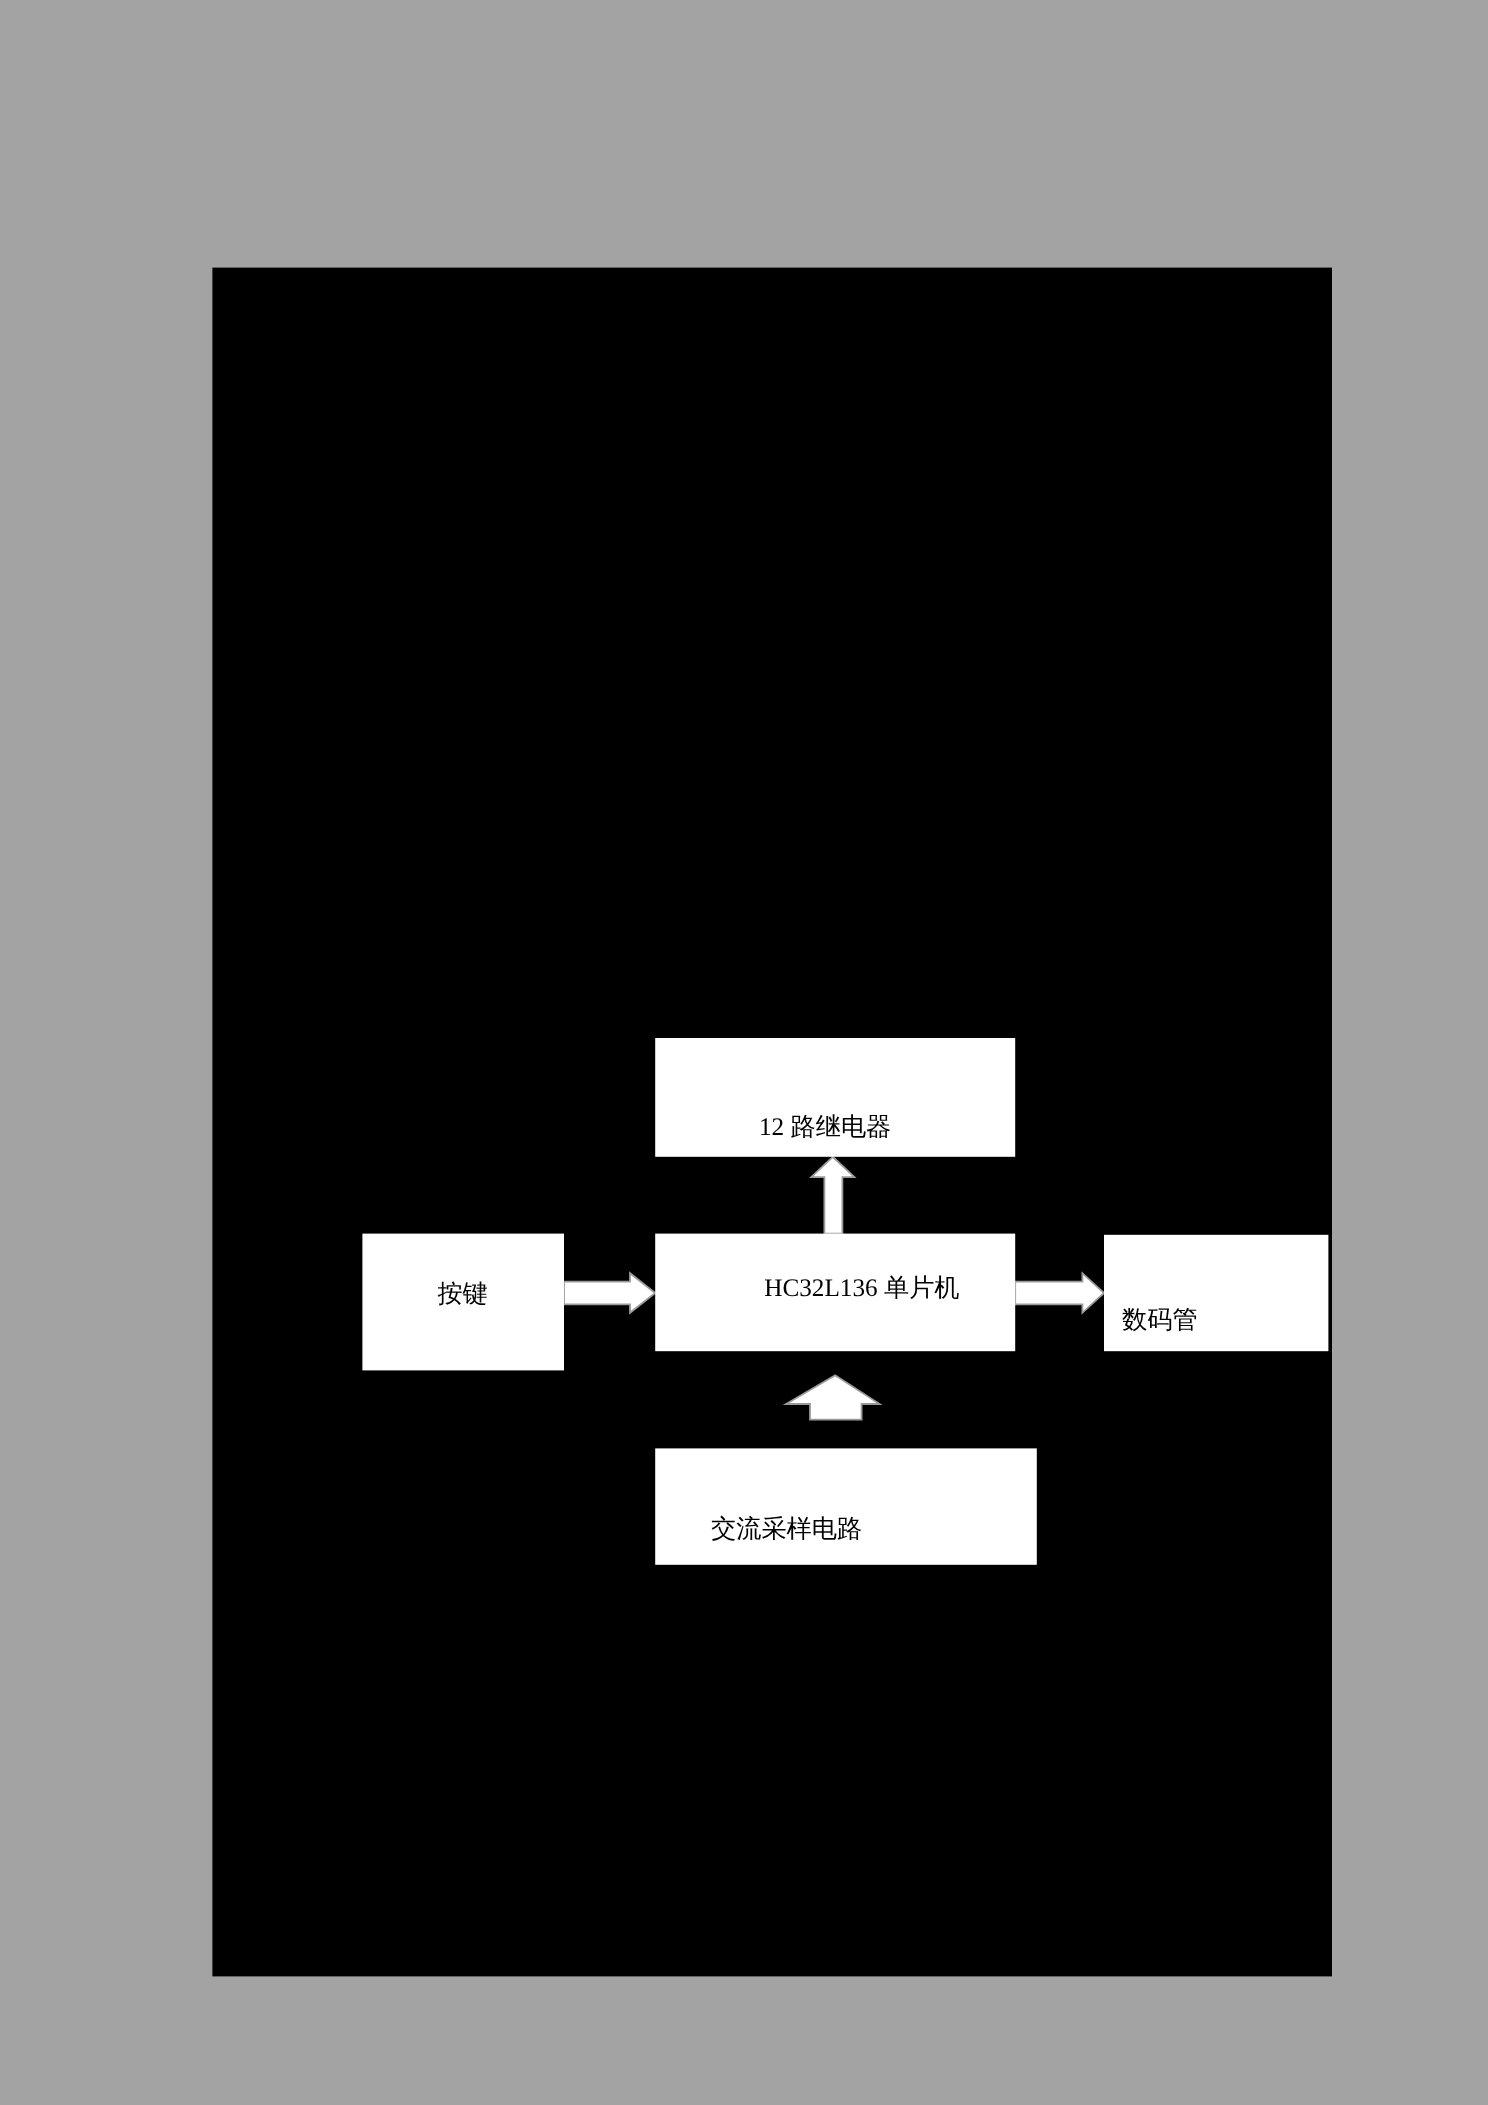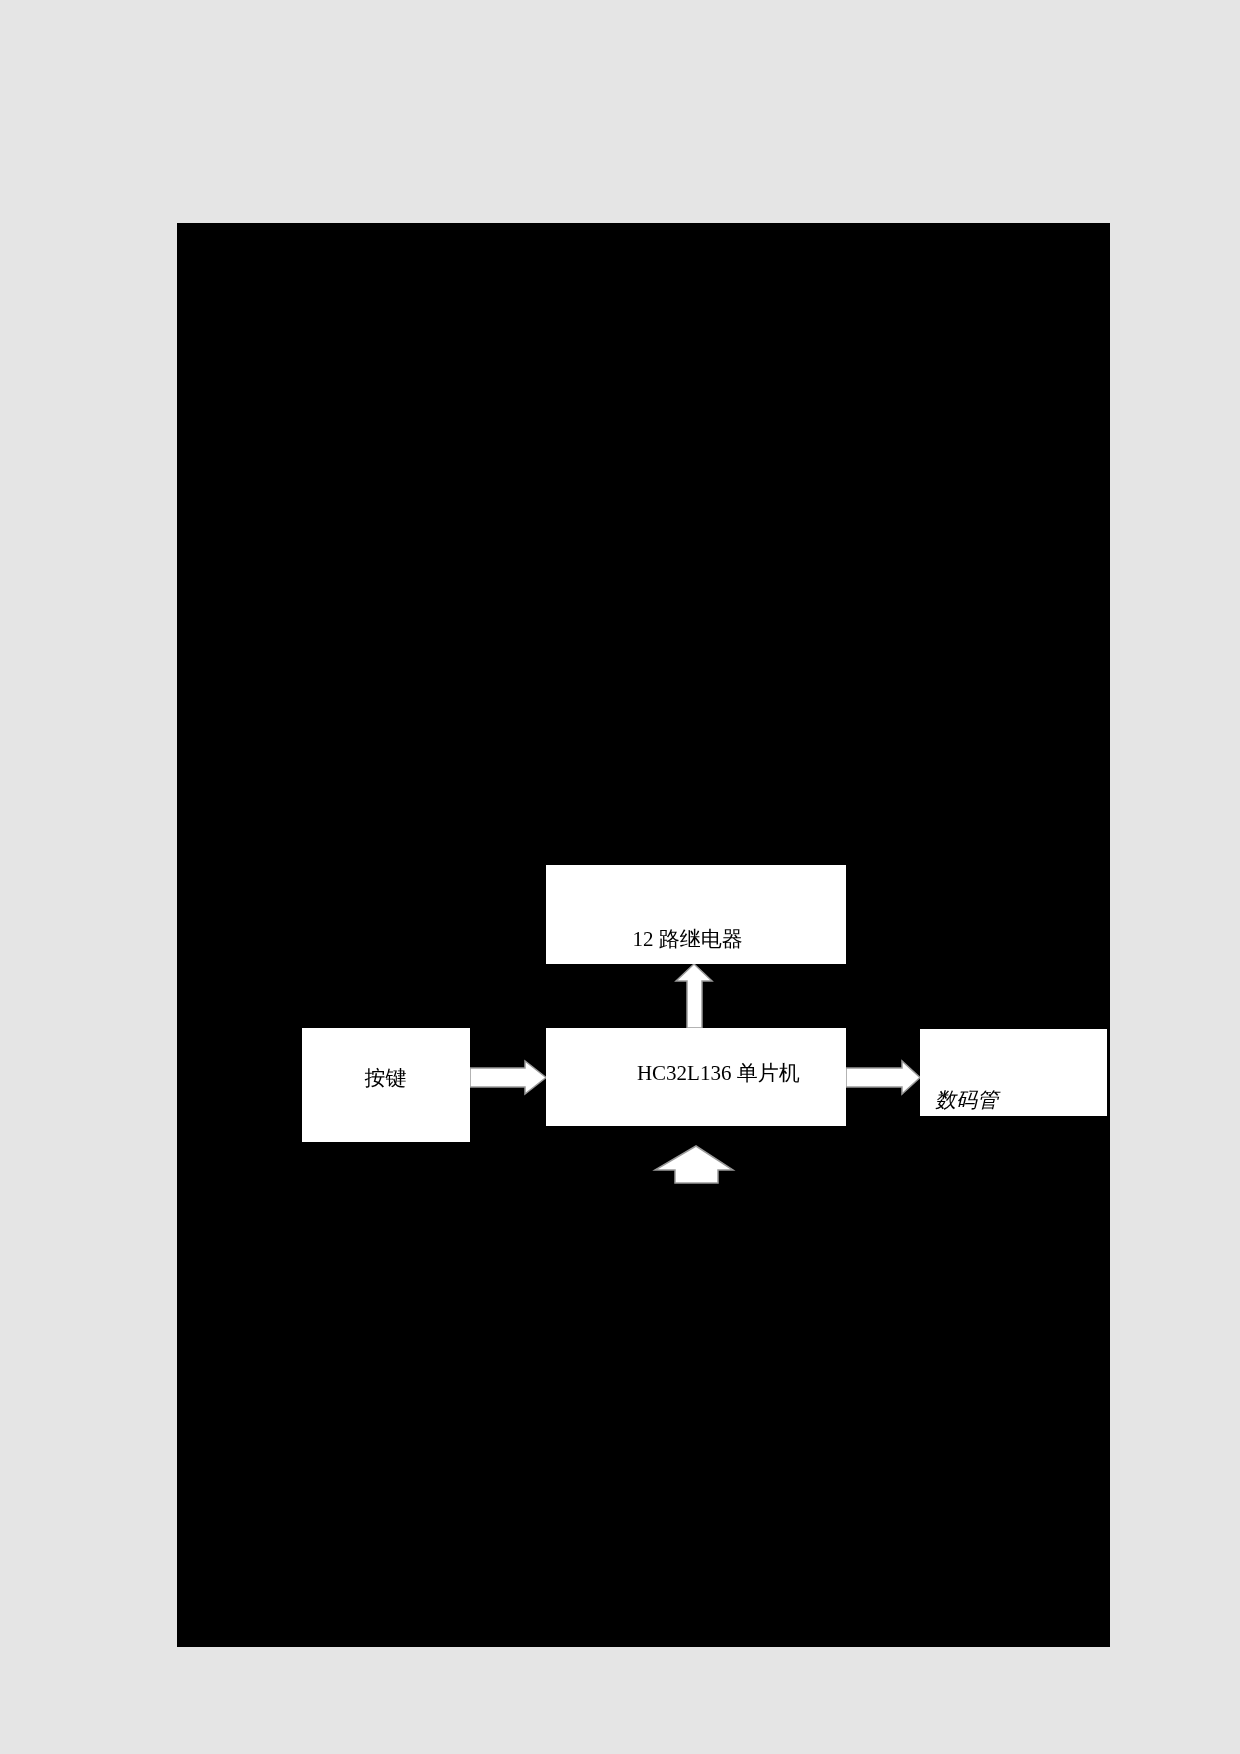--- a/index.html
+++ b/index.html
@@ -1,21 +1,21 @@
 <!DOCTYPE html>
 <html><head>
 <meta charset="utf-8">
 <title></title>
 <style>
   html, body { margin: 0; padding: 0; }
   .page {
     position: relative;
     width: 1240px;
     height: 1754px;
-    background: #e5e5e5;
+    background: #a3a3a3;
     overflow: hidden;
     font-family: "Liberation Serif", "DejaVu Serif", serif;
   }
   .canvas {
     position: absolute;
     left: 177px;
     top: 223px;
     width: 933px;
     height: 1424px;
     background: #000000;
@@ -35,21 +35,21 @@
     background: #ffffff;
     color: #000000;
     font-size: 21px;
     line-height: 25px;
     box-sizing: border-box;
     white-space: pre;
   }
   .node-relay    { left: 369px; top: 642px; width: 300px; height: 99px; padding: 37px 0 0 55px; }
   .node-key      { left: 125px; top: 805px; width: 168px; height: 114px; padding: 13px 0 0 31px; }
   .node-mcu      { left: 369px; top: 805px; width: 300px; height: 98px; padding: 8px 0 0 13px; text-align: center; }
-  .node-display  { left: 743px; top: 806px; width: 187px; height: 87px; padding: 9px 0 12px 15px; font-style: italic; }
+  .node-display  { left: 743px; top: 806px; width: 187px; height: 97px; padding: 9px 0 12px 15px; }
   .node-sampling { left: 369px; top: 984px; width: 318px; height: 97px; padding: 30px 0 0 15px; }
 </style>
 </head>
 <body>
 
 <div class="page">
   <div class="canvas">
 
     <svg class="arrows" width="933" height="1424" viewBox="0 0 933 1424">
 
@@ -72,15 +72,18 @@
 
     <div class="node node-mcu">
       <span>HC32L136 单片机</span>
     </div>
 
     <div class="node node-display">
       <div>数码管</div>
       <div>指示灯</div>
     </div>
 
+    <div class="node node-sampling">
+      <span>交流采样电路</span>
+    </div>
 
   </div>
 </div>
 
 </body></html>

